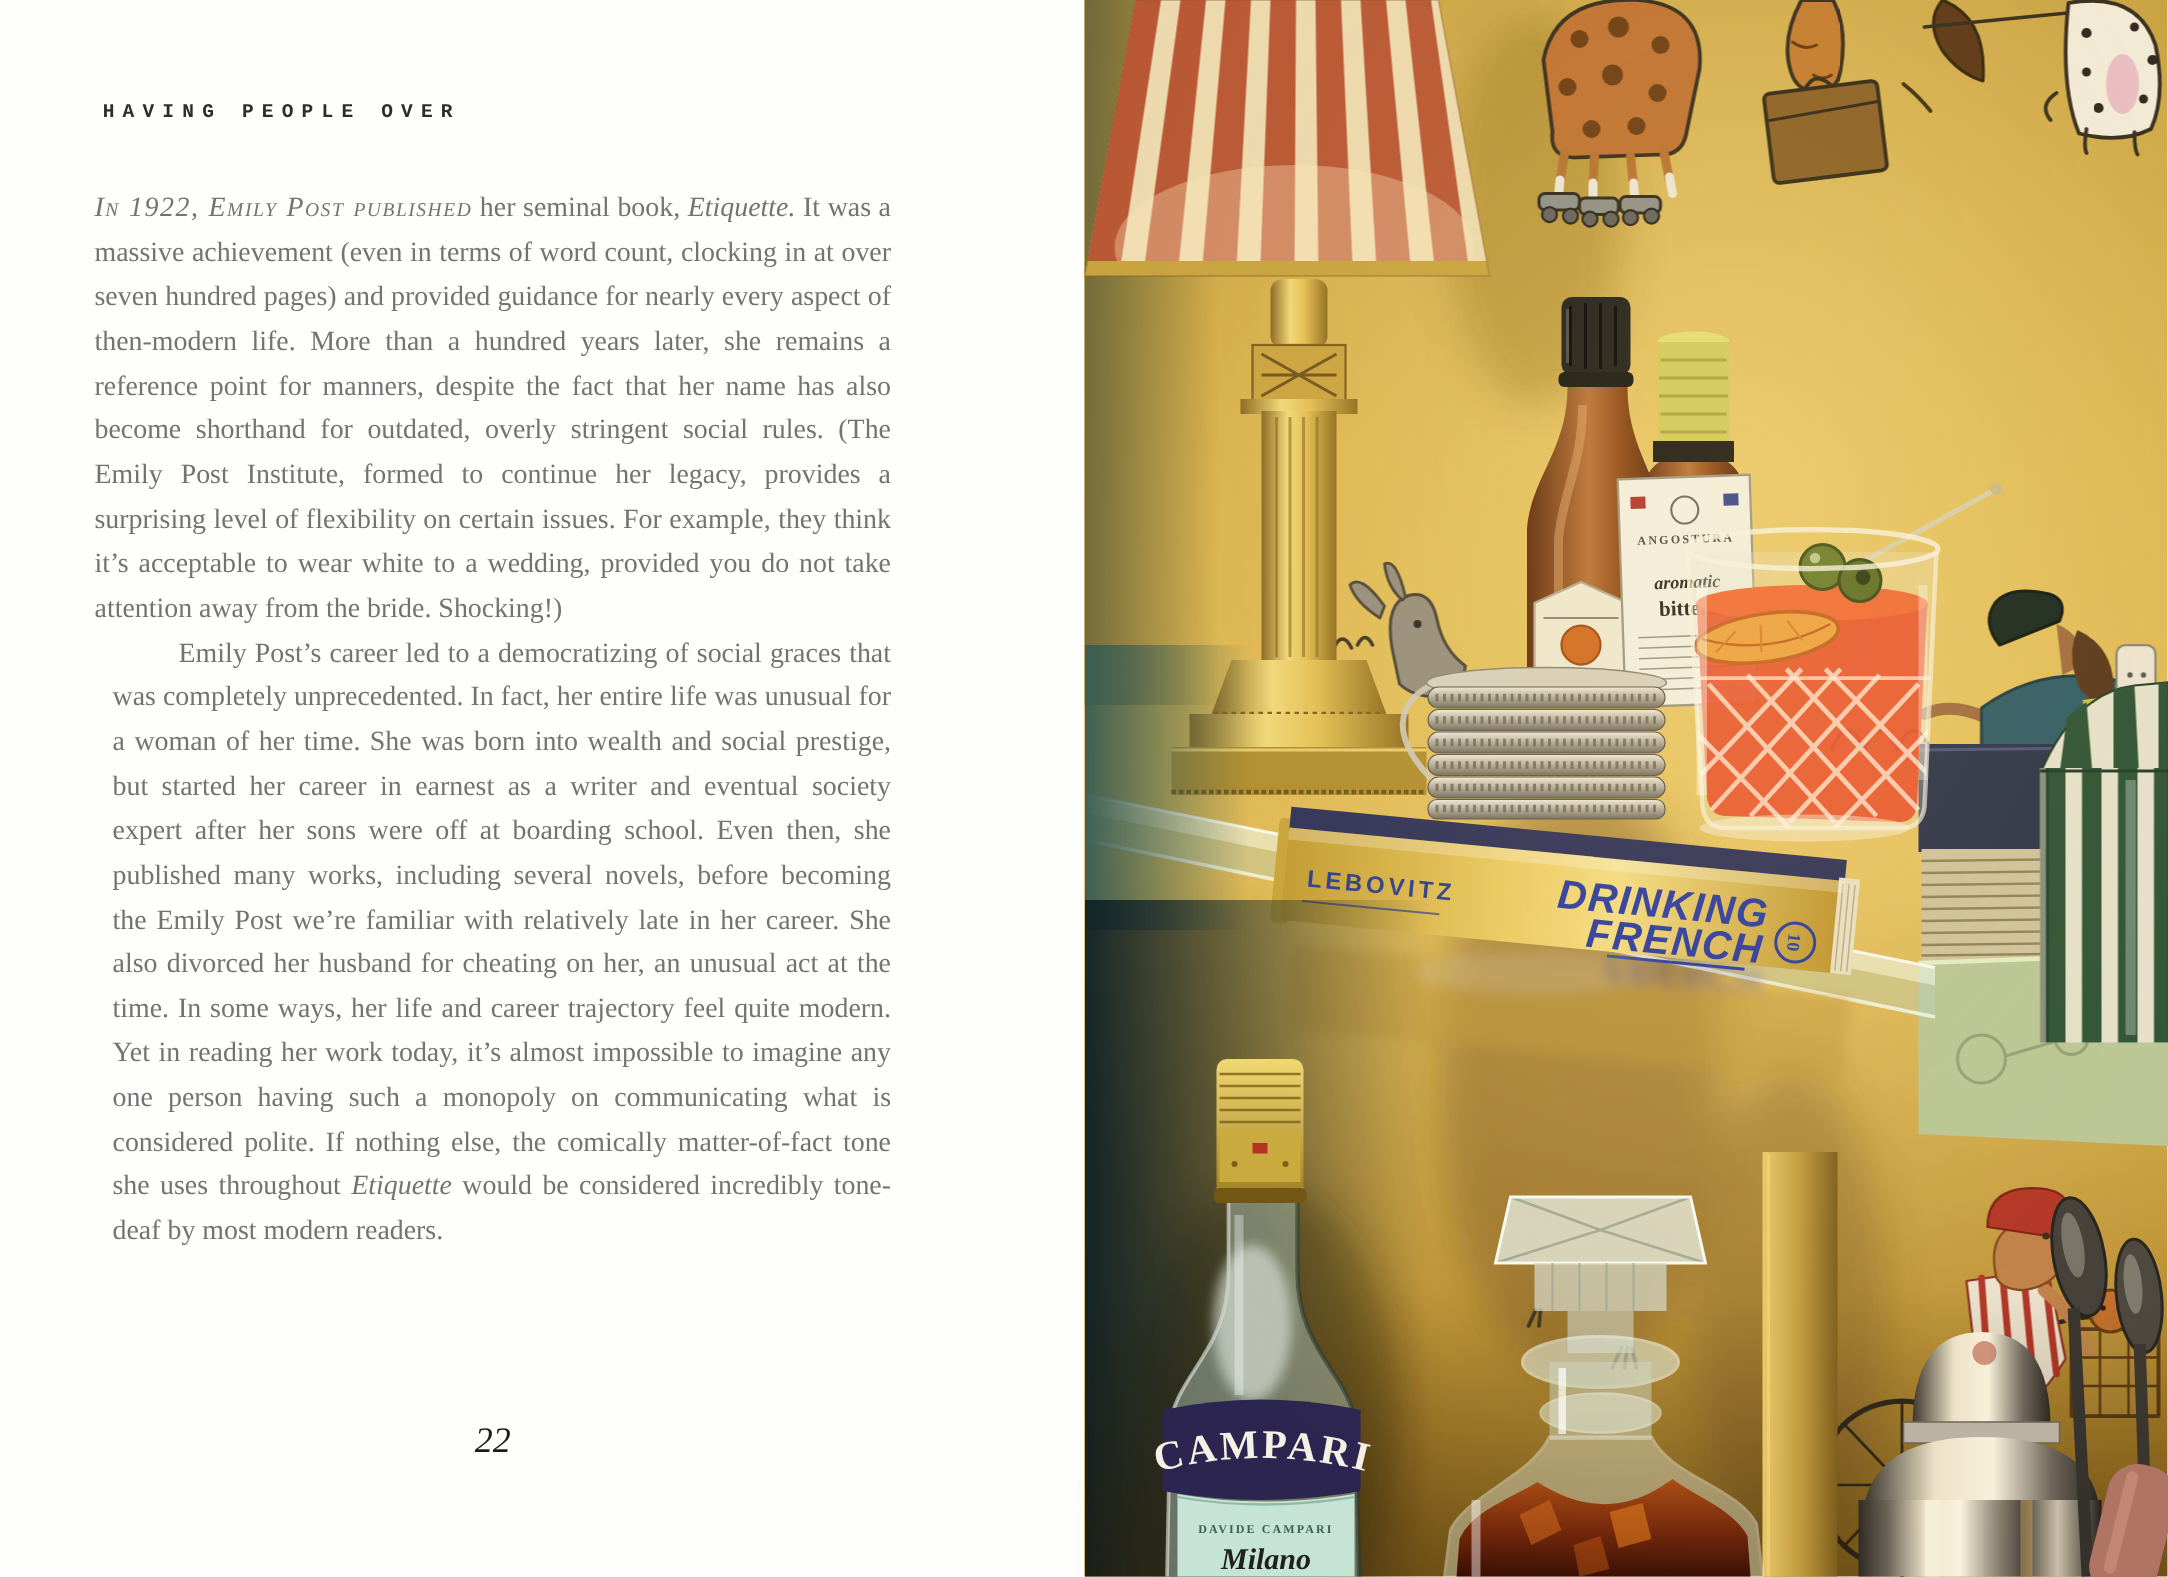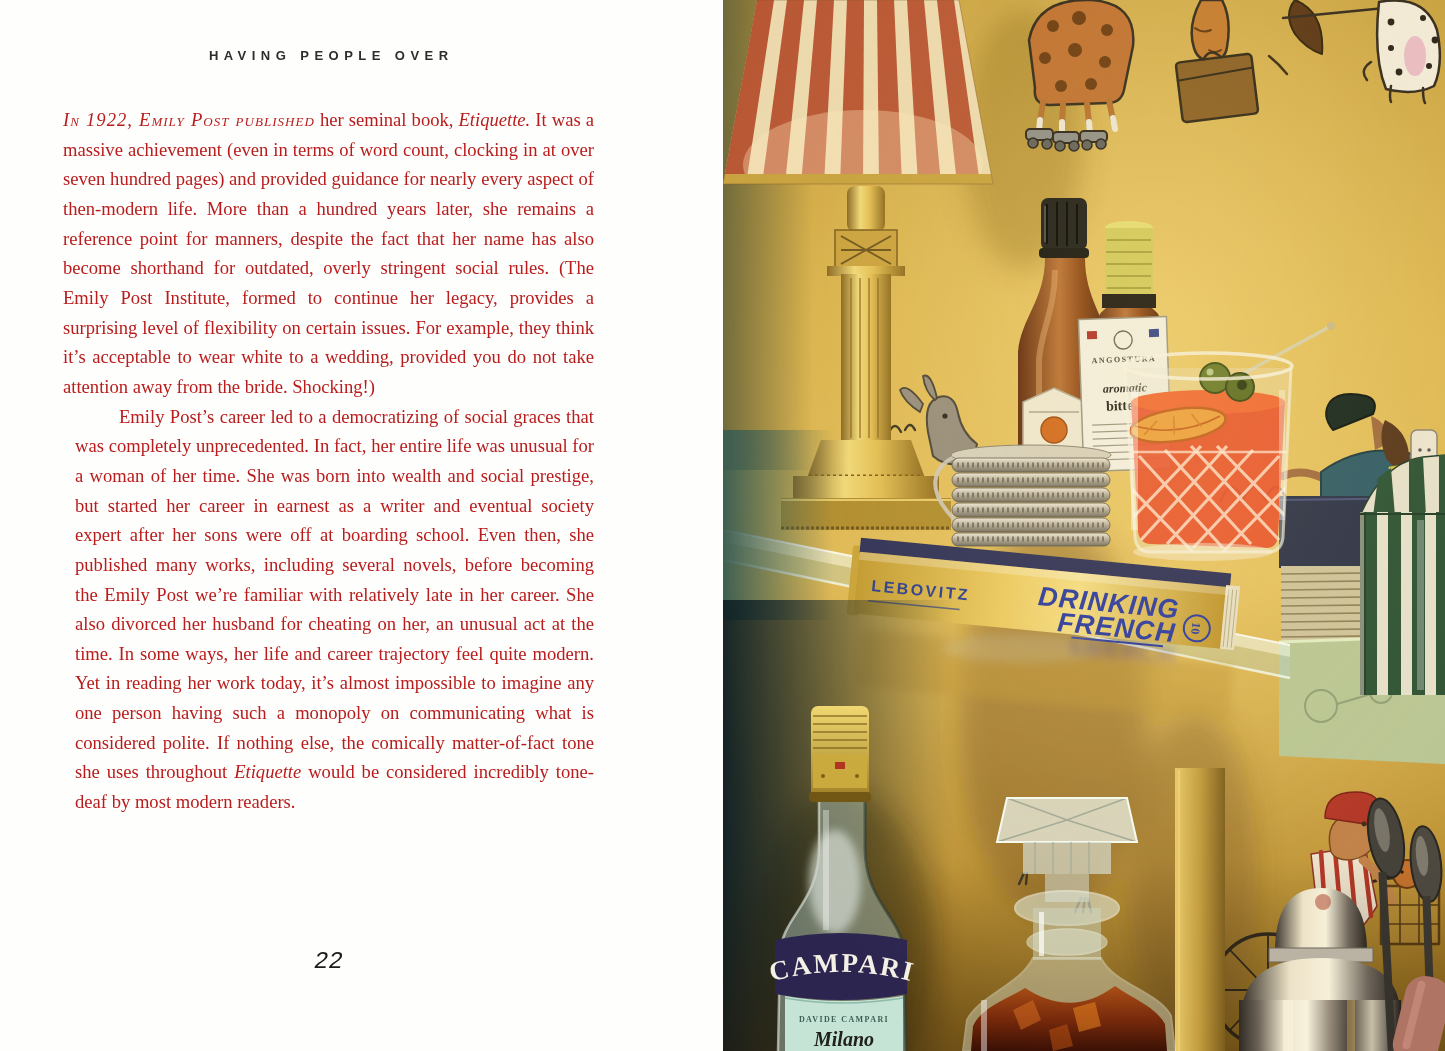--- a/index.html
+++ b/index.html
@@ -1,31 +1,31 @@
 <!DOCTYPE html>
 <html><head>
 <meta charset="utf-8">
 <style>
   html,body{margin:0;padding:0;background:#ffffff;}
   body{width:1445px;height:1051px;overflow:hidden;position:relative;}
   .spread{display:flex;width:1445px;height:1051px;}
   
   .page-left{width:723px;height:1051px;background:#fefefd;position:relative;flex:none;}
   .text-col{position:absolute;left:63px;top:0;width:531px;height:1051px;}
-  .running-head{margin-top:48px;text-align:center;
-    font-family:Liberation Sans, sans-serif;font-size:13px;font-weight:600;
+  .running-head{margin-top:67px;text-align:left;
+    font-family:Liberation Mono, monospace;font-size:13px;font-weight:600;
     letter-spacing:0.42em;color:#2e2d2b;text-indent:0.42em;}
   .body-text{margin-top:42px;font-family:"Liberation Serif",serif;
-    font-size:18.6px;line-height:29.65px;color:#b91c1c;text-align:justify;}
+    font-size:18.6px;line-height:29.65px;color:#737373;text-align:justify;}
   .body-text p{margin:0;}
   .body-text p.indent{text-indent:44px;margin-left:12px;}
   .seg-lead{font-style:italic;font-variant:small-caps;letter-spacing:0.055em;}
   .seg-italic{font-style:italic;}
   .folio{position:absolute;top:948px;left:0;width:531px;text-align:center;
-    font-family:Liberation Mono, monospace;font-style:italic;font-size:24px;color:#1c1b19;}
+    font-family:Liberation Serif, serif;font-style:italic;font-size:24px;color:#1c1b19;}
   
   .photo{width:722px;height:1051px;position:relative;flex:none;background:#c9992e;}
   .photo svg{display:block;}
   
   .t-author{font:700 16px "Liberation Sans",sans-serif;letter-spacing:2.5px;fill:#2b3d8f;}
   .t-title{font:italic 800 27px "Liberation Sans",sans-serif;letter-spacing:1px;fill:#2b3aa0;}
   .t-reflect{font:italic 800 24px "Liberation Sans",sans-serif;letter-spacing:1px;fill:#2b3aa0;}
   .t-logo{font:700 12px "Liberation Serif",serif;fill:#2b3aa0;}
   .t-campari{font:700 27px "Liberation Serif",serif;letter-spacing:2px;fill:#f4f0e6;}
   .t-maker{font:600 8px "Liberation Serif",serif;letter-spacing:1.4px;fill:#3c6055;}

